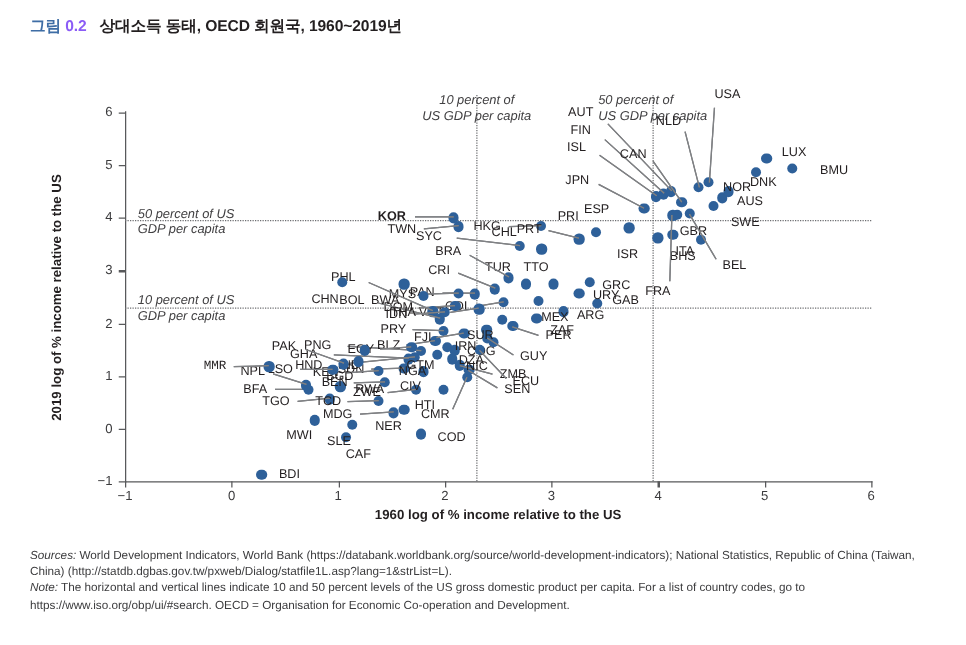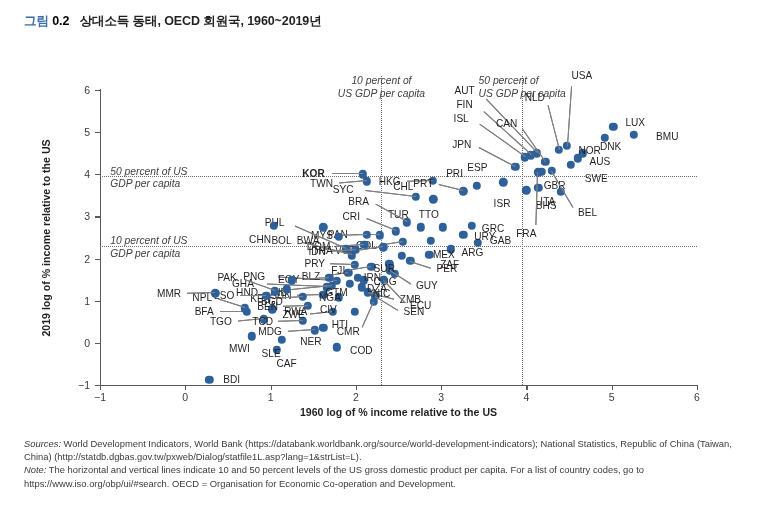--- a/index.html
+++ b/index.html
@@ -12,21 +12,21 @@
     overflow:hidden;
     position:relative;
   }
   
   .fig-title{
     position:absolute;left:24px;top:13px;
     font-size:12.5px;font-weight:bold;white-space:nowrap;
     letter-spacing:-0.1px;
   }
   .fig-title .fignum{color:#3e6da5;}
-  .fig-title .fignum-num{color:#000000;}
+  .fig-title .fignum-num{color:#8b5cf6;}
   .fig-title .titletext{color:#231f20;margin-left:7px;}
 
   
   #chart{
     position:absolute;left:0;top:0;width:773px;height:430px;
   }
   #plot{
     position:absolute;
     left:100px;top:90px;width:597px;height:295px;
   }
@@ -303,21 +303,21 @@
       <div class="lbl" style="left: auto; top: 198.486px; right: 409.107px;">IND</div>
       <div class="pt" title="BGD" style="left: 186.776px; top: 199.336px; background: rgb(46, 96, 153);"></div>
       <div class="lbl" style="left: auto; top: 207.336px; right: 414.224px;">BGD</div>
       <div class="pt" title="PAK" style="left: 174.836px; top: 201.443px; background: rgb(46, 96, 153);"></div>
       <div class="lbl" style="left: auto; top: 183.443px; right: 460.164px;">PAK</div>
       <div class="leader" style="left: 174.836px; top: 201.443px; width: 33.105px; transform: rotate(-160.262deg);"></div>
       <div class="pt" title="LSO" style="left: 166.307px; top: 205.657px; background: rgb(46, 96, 153);"></div>
       <div class="lbl" style="left: auto; top: 200.657px; right: 462.693px;">LSO</div>
       <div class="leader" style="left: 166.307px; top: 205.657px; width: 26.24px; transform: rotate(180deg);"></div>
       <div class="pt" title="MMR" style="left: 115.136px; top: 203.129px; background: rgb(46, 96, 153);"></div>
-      <div class="lbl" style="left: auto; top: 199.129px; right: 515.864px;">MMR</div>
+      <div class="lbl" style="left: auto; top: 199.129px; right: 515.864px; font-family: Liberation Mono, monospace;">MMR</div>
       <div class="leader" style="left: 115.136px; top: 203.129px; width: 27.8933px; transform: rotate(178.233deg);"></div>
       <div class="pt" title="CHN" style="left: 173.983px; top: 135.7px; background: rgb(46, 96, 153);"></div>
       <div class="lbl" style="left: auto; top: 144.7px; right: 426.017px;">CHN</div>
       <div class="pt" title="BWA" style="left: 223.449px; top: 137.386px; background: rgb(46, 96, 153);"></div>
       <div class="lbl" style="left: auto; top: 146.386px; right: 377.551px;">BWA</div>
       <div class="pt" title="THA" style="left: 238.8px; top: 146.657px; background: rgb(46, 96, 153);"></div>
       <div class="lbl" style="left: auto; top: 155.657px; right: 364.2px;">THA</div>
       <div class="pt" title="TWN" style="left: 266.944px; top: 91.45px; background: rgb(46, 96, 153);"></div>
       <div class="lbl" style="left: auto; top: 89.45px; right: 364.056px;">TWN</div>
       <div class="leader" style="left: 266.944px; top: 91.45px; width: 27.9991px; transform: rotate(174.713deg);"></div>

